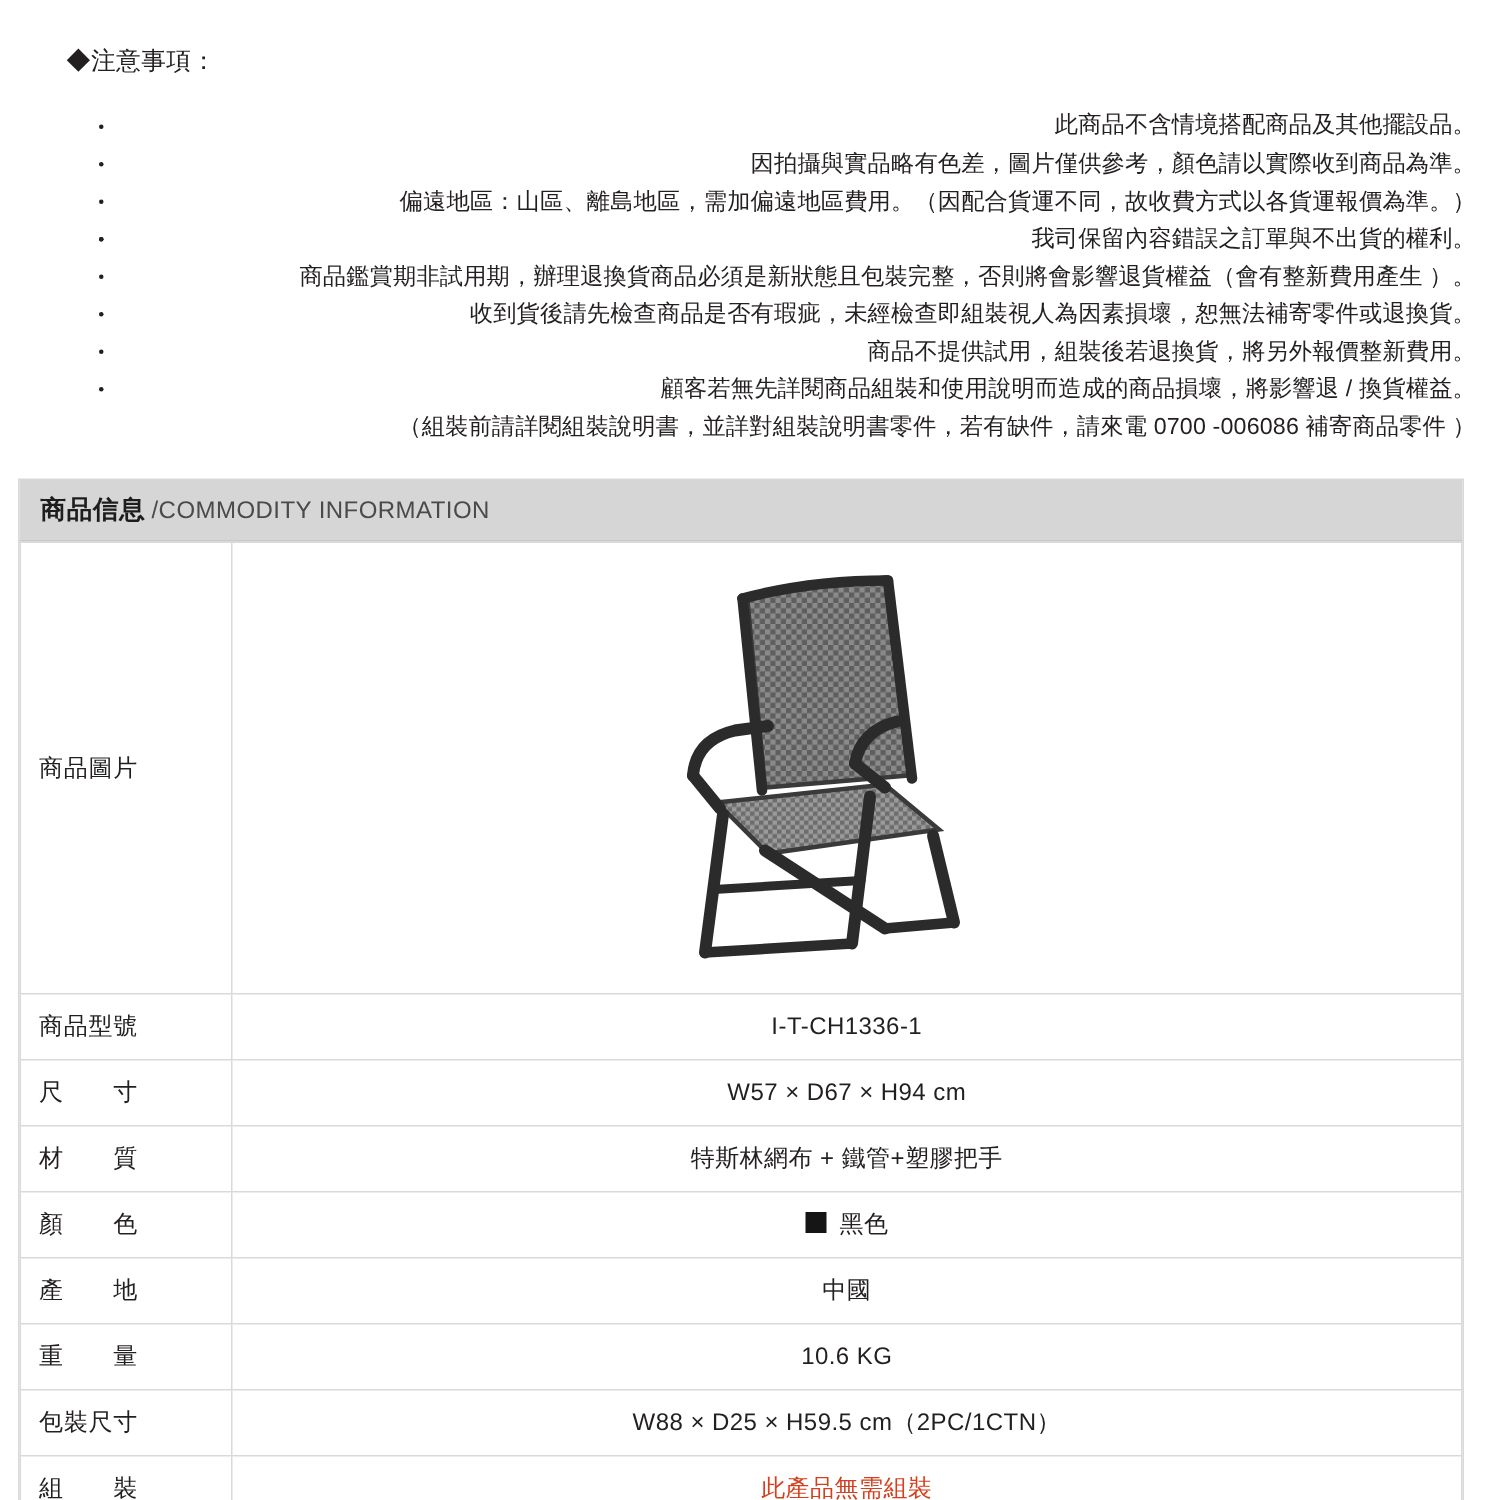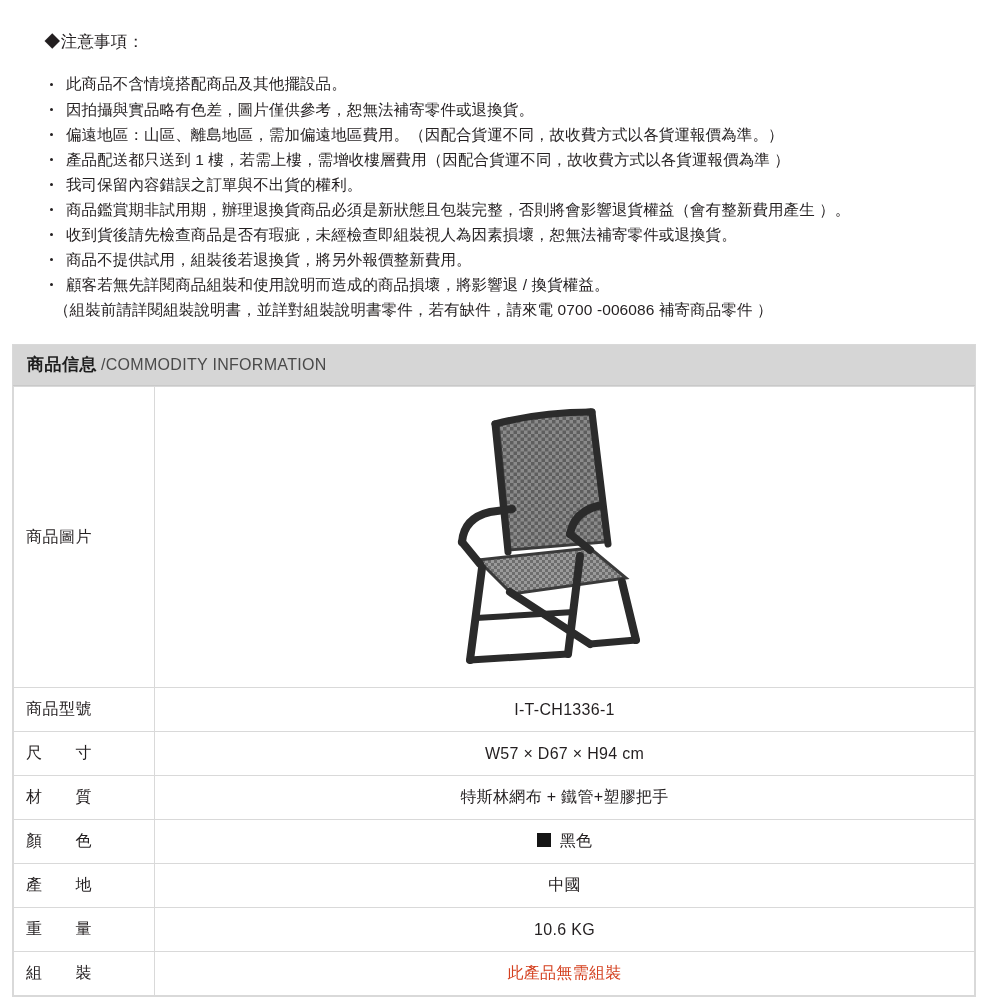--- a/index.html
+++ b/index.html
@@ -26,22 +26,23 @@
     padding: 28px 0 0 44px;
   }
   .notice-title {
     font-size: 16.5px;
     line-height: 1.6;
     letter-spacing: 0.2px;
     margin-bottom: 17px;
   }
   .notice-list {
     list-style: none;
-    margin: 0;
+    margin: 16px;
     padding: 0;
+    text-align: right;
   }
   .notice-list li {
     position: relative;
     font-size: 15.5px;
     line-height: 1.62;
     padding-left: 22px;
     letter-spacing: 0.1px;
     white-space: nowrap;
   }
   .notice-list li .dot {
@@ -134,23 +135,23 @@
 </style>
 </head>
 <body>
 
 <div class="page">
 
   <div class="notice">
     <div class="notice-title">◆注意事項：</div>
     <ul class="notice-list">
       <li><span class="dot"></span><span>此商品不含情境搭配商品及其他擺設品。</span></li>
-      <li><span class="dot"></span><span>因拍攝與實品略有色差，圖片僅供參考，恕無法補寄零件或退換貨。</span></li>
+      <li><span class="dot"></span><span>因拍攝與實品略有色差，圖片僅供參考，顏色請以實際收到商品為準。</span></li>
       <li><span class="dot"></span><span>偏遠地區：山區、離島地區，需加偏遠地區費用。（因配合貨運不同，故收費方式以各貨運報價為準。）</span></li>
-      <li><span class="dot"></span><span>產品配送都只送到 1 樓，若需上樓，需增收樓層費用（因配合貨運不同，故收費方式以各貨運報價為準 ）</span></li>
+      <li><span class="dot"></span></li>
       <li><span class="dot"></span><span>我司保留內容錯誤之訂單與不出貨的權利。</span></li>
       <li><span class="dot"></span><span>商品鑑賞期非試用期，辦理退換貨商品必須是新狀態且包裝完整，否則將會影響退貨權益（會有整新費用產生 ）。</span></li>
       <li><span class="dot"></span><span>收到貨後請先檢查商品是否有瑕疵，未經檢查即組裝視人為因素損壞，恕無法補寄零件或退換貨。</span></li>
       <li><span class="dot"></span><span>商品不提供試用，組裝後若退換貨，將另外報價整新費用。</span></li>
       <li><span class="dot"></span><span>顧客若無先詳閱商品組裝和使用說明而造成的商品損壞，將影響退 / 換貨權益。</span></li>
       <li class="no-dot"><span>（組裝前請詳閱組裝說明書，並詳對組裝說明書零件，若有缺件，請來電 0700 -006086 補寄商品零件 ）</span></li>
     </ul>
   </div>
 
   <div class="commodity">
@@ -235,20 +236,24 @@
         <tr>
           <td class="label">產　　地</td>
           <td class="value">中國</td>
         </tr>
 
         <tr>
           <td class="label">重　　量</td>
           <td class="value">10.6 KG</td>
         </tr>
 
+        <tr>
+          <td class="label">包裝尺寸</td>
+          <td class="value">W88 × D25 × H59.5 cm（2PC/1CTN）</td>
+        </tr>
 
         <tr>
           <td class="label">組　　裝</td>
           <td class="value red">此產品無需組裝</td>
         </tr>
 
       </tbody>
     </table>
   </div>
 

